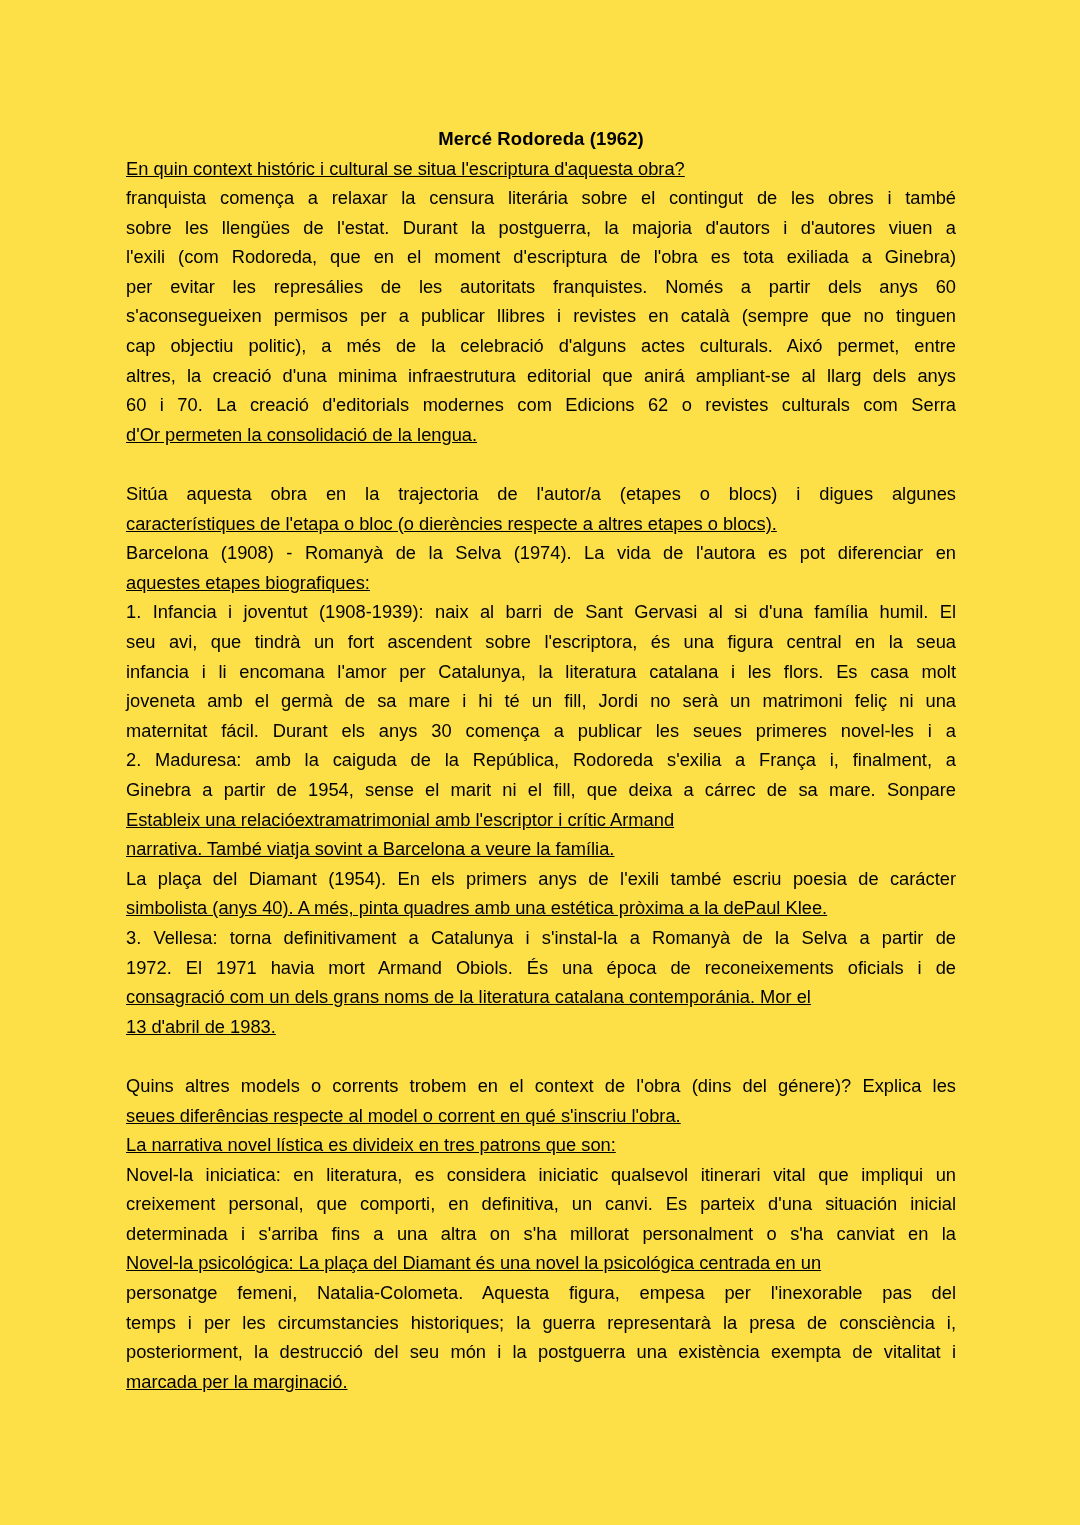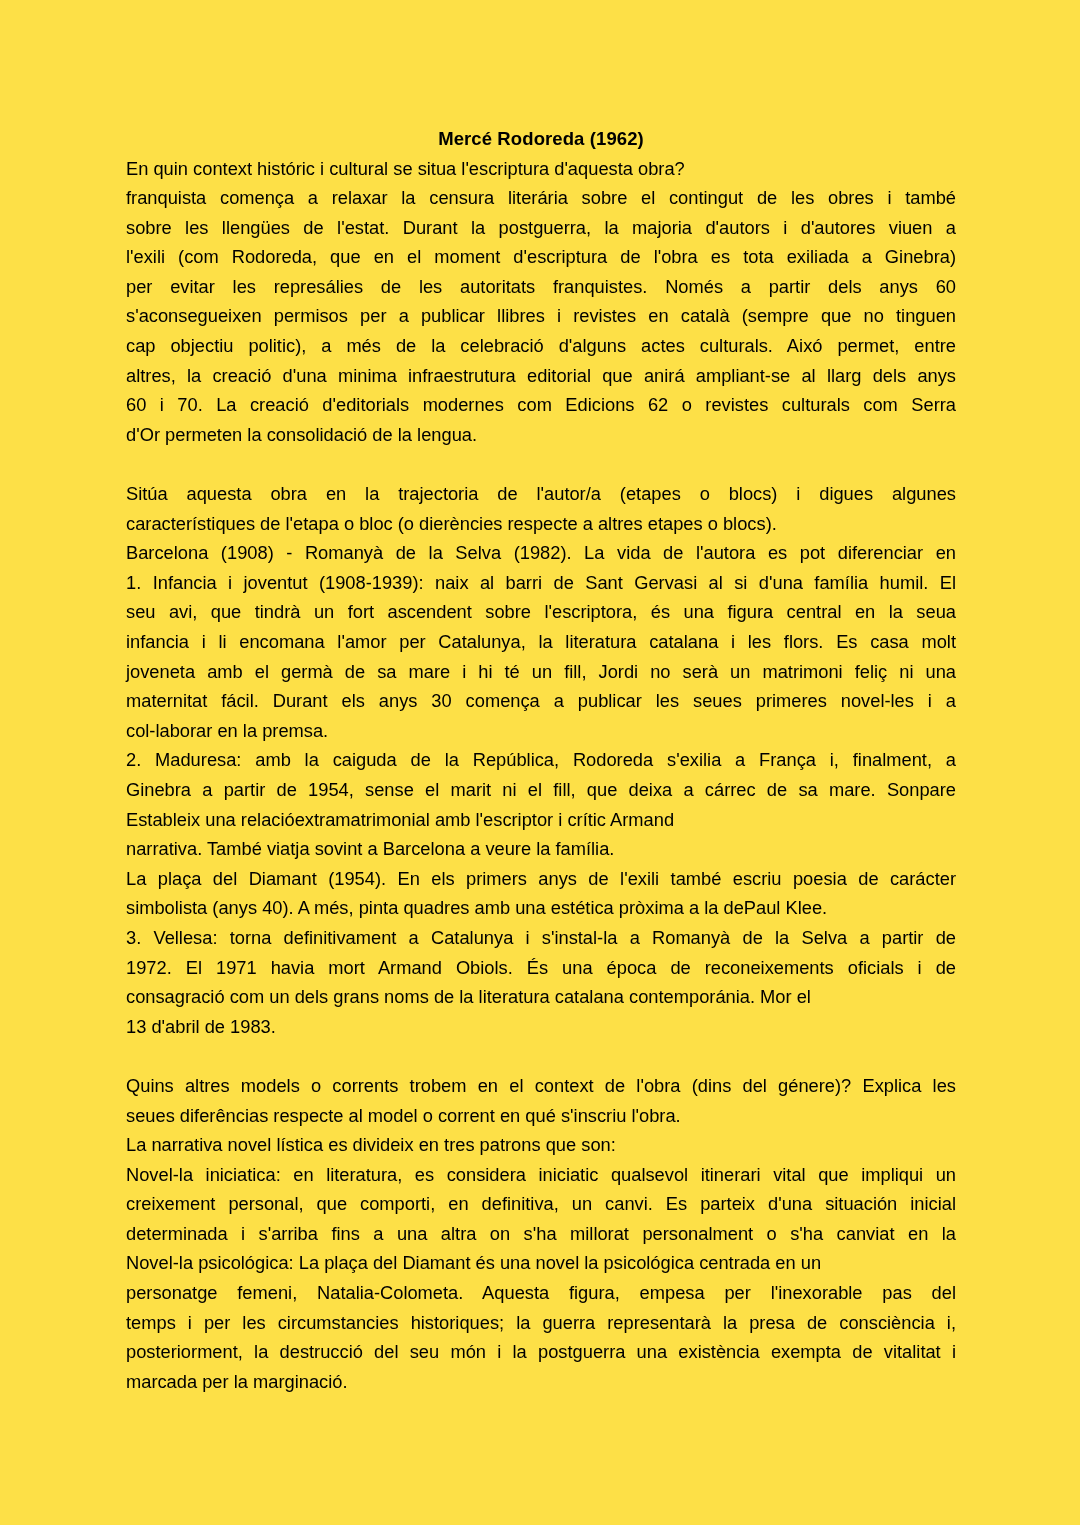--- a/index.html
+++ b/index.html
@@ -45,20 +45,21 @@
     margin: 0;
   }
   .jline {
     display: block;
     text-align: justify;
     text-align-last: justify;
   }
   .jline.last {
     text-align: left;
     text-align-last: left;
+    text-decoration: underline;
   }
 </style>
 </head>
 <body>
 
 <div class="page">
   <div class="content">
     <h1 class="doc-title">Mercé Rodoreda (1962)</h1>
     <div id="blocks">
         <div class="jblock">
@@ -74,29 +75,29 @@
           <span class="jline">altres, la creació d'una minima infraestrutura editorial que anirá ampliant-se al llarg dels anys</span>
           <span class="jline">60 i 70. La creació d'editorials modernes com Edicions 62 o revistes culturals com Serra</span>
           <span class="jline last">d'Or permeten la consolidació de la lengua.</span>
         </div>
         <div class="spacer"></div>
         <div class="jblock">
           <span class="jline">Sitúa aquesta obra en la trajectoria de l'autor/a (etapes o blocs) i digues algunes</span>
           <span class="jline last">característiques de l'etapa o bloc (o dierències respecte a altres etapes o blocs).</span>
         </div>
         <div class="jblock">
-          <span class="jline">Barcelona (1908) - Romanyà de la Selva (1982). La vida de l'autora es pot diferenciar en</span>
+          <span class="jline">Barcelona (1908) - Romanyà de la Selva (1974). La vida de l'autora es pot diferenciar en</span>
+          <span class="jline last">aquestes etapes biografiques:</span>
         </div>
         <div class="jblock">
           <span class="jline">1. Infancia i joventut (1908-1939): naix al barri de Sant Gervasi al si d'una família humil. El</span>
           <span class="jline">seu avi, que tindrà un fort ascendent sobre l'escriptora, és una figura central en la seua</span>
           <span class="jline">infancia i li encomana l'amor per Catalunya, la literatura catalana i les flors. Es casa molt</span>
           <span class="jline">joveneta amb el germà de sa mare i hi té un fill, Jordi no serà un matrimoni feliç ni una</span>
           <span class="jline">maternitat fácil. Durant els anys 30 comença a publicar les seues primeres novel-les i a</span>
-          <span class="jline last">col-laborar en la premsa.</span>
         </div>
         <div class="jblock">
           <span class="jline">2. Maduresa: amb la caiguda de la República, Rodoreda s'exilia a França i, finalment, a</span>
           <span class="jline">Ginebra a partir de 1954, sense el marit ni el fill, que deixa a cárrec de sa mare. Sonpare</span>
         </div>
         <div class="jblock">
           <span class="jline last">Estableix una relacióextramatrimonial amb l'escriptor i crític Armand</span>
         </div>
         <div class="jblock">
           <span class="jline last">narrativa. També viatja sovint a Barcelona a veure la família.</span>

